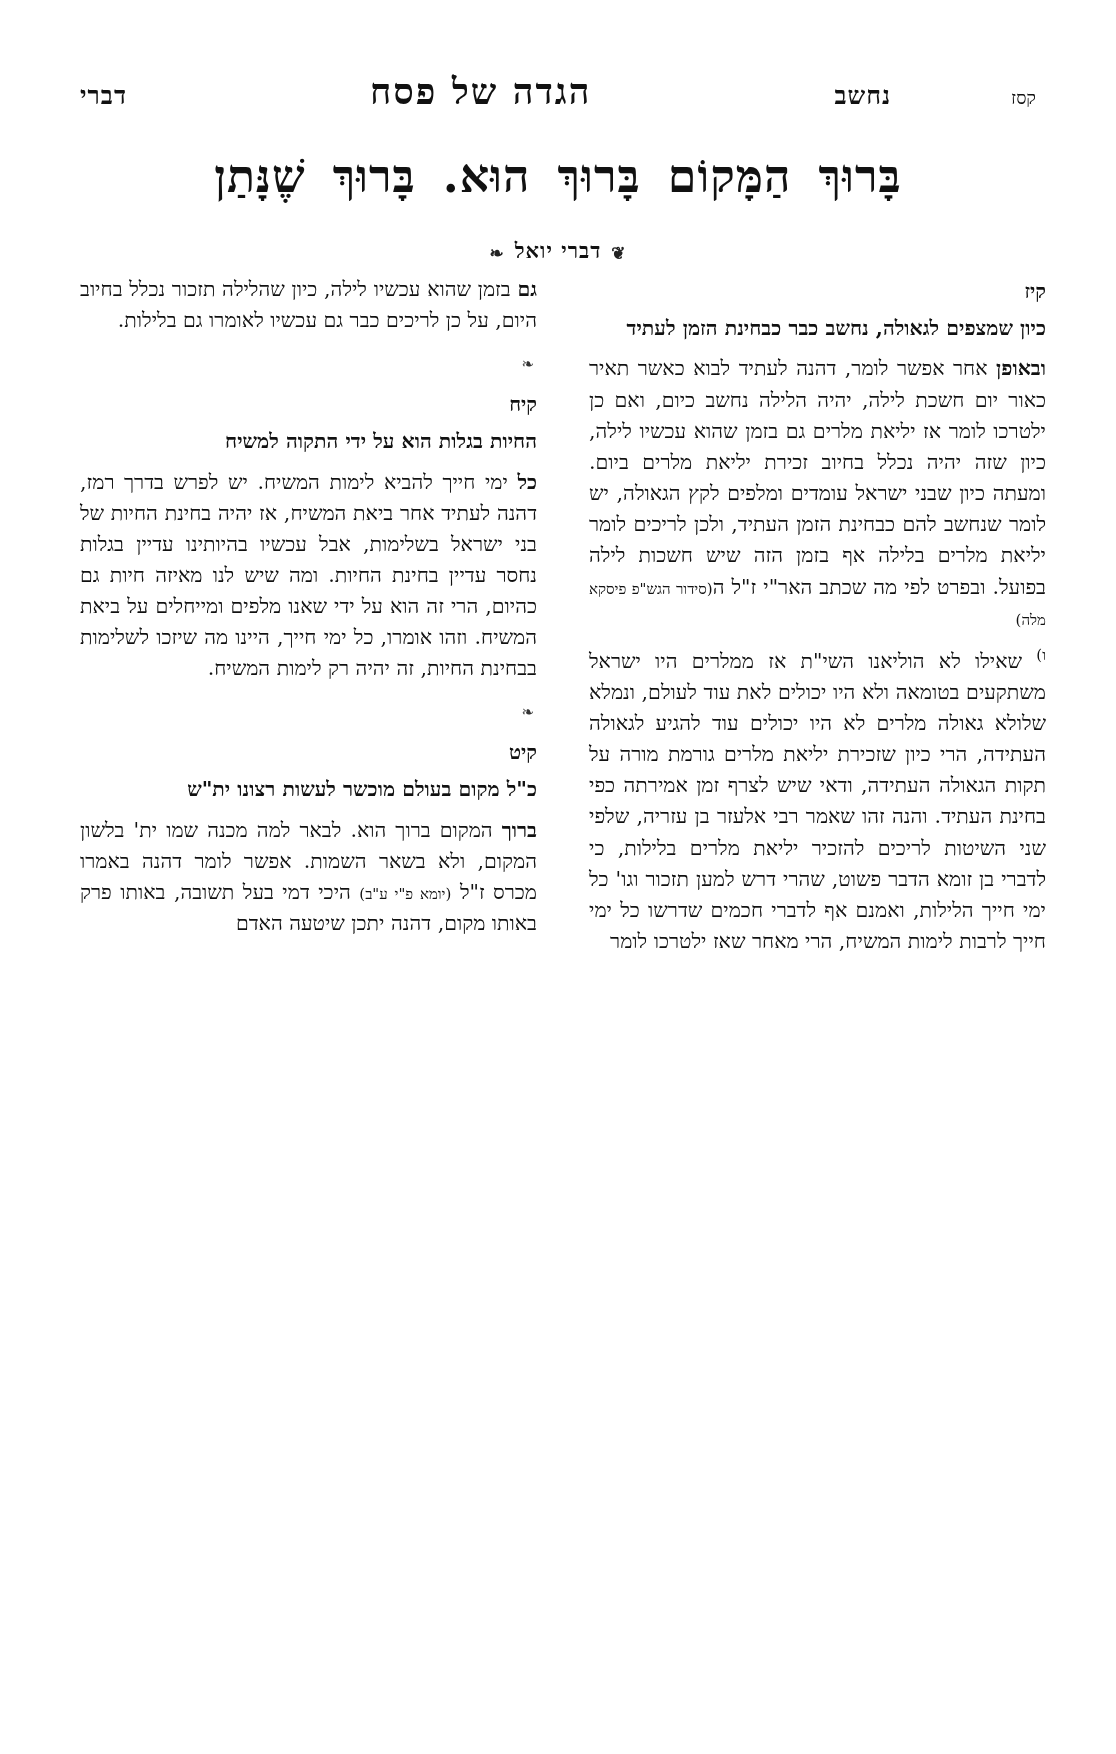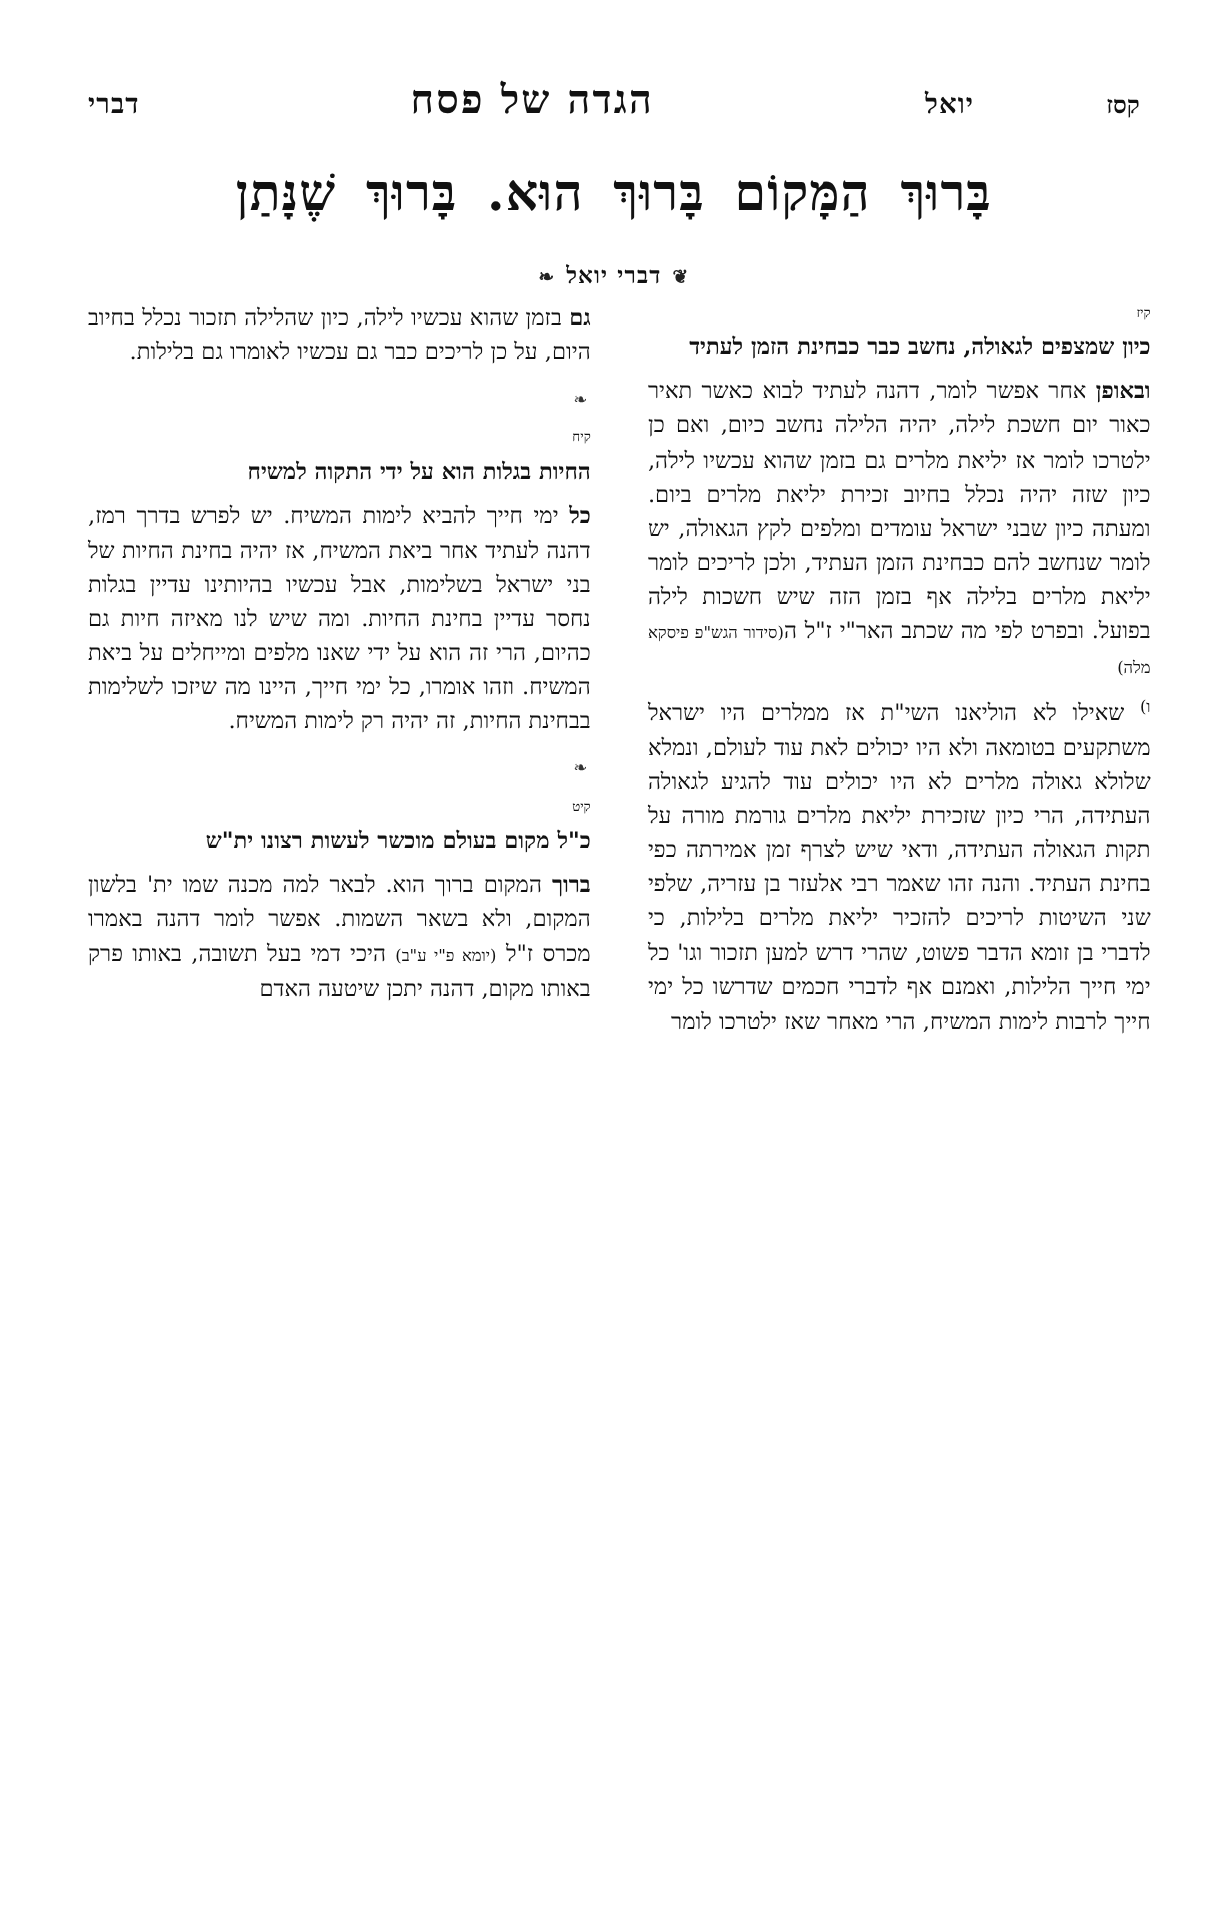--- a/index.html
+++ b/index.html
@@ -49,22 +49,22 @@
     white-space: nowrap;
     margin-top: 16px;
   }
   .header-left-group {
     display: flex;
     flex-direction: row-reverse;
     gap: 120px;
     align-items: baseline;
   }
   .folio {
-    font-size: 22px;
-    font-weight: 700;
+    font-size: 18px;
+    font-weight: 400;
     font-family: "DejaVu Serif", serif;
   }
 
   
   .big-passage {
     direction: rtl;
     text-align: center;
     font-family: "DejaVu Serif", serif;
     font-weight: 700;
     font-size: 46px;
@@ -110,22 +110,22 @@
     text-align: justify;
     text-align-last: right;
     font-family: "DejaVu Serif", serif;
     font-size: 20.5px;
     line-height: 1.52;
   }
   .col.left { text-align: justify; }
 
   .sec-num {
     text-align: center;
-    font-weight: 400;
-    font-size: 12px;
+    font-weight: 700;
+    font-size: 20px;
     margin: 2px 0 6px 0;
   }
   .sec-head {
     text-align: center;
     font-weight: 700;
     font-size: 20.5px;
     line-height: 1.5;
     margin-bottom: 10px;
   }
   .para {
@@ -154,21 +154,21 @@
 </style>
 </head>
 <body>
 
 <div class="page">
 
   <div class="header">
     <div class="header-side">דברי</div>
     <div class="header-center">הגדה של פסח</div>
     <div class="header-left-group">
-      <div class="header-side">יואל</div>
+      <div class="header-side">נחשב</div>
       <div class="folio">קסז</div>
     </div>
   </div>
 
   <div class="big-passage">
     <span class="ln">בָּרוּךְ הַמָּקוֹם בָּרוּךְ הוּא.  בָּרוּךְ שֶׁנָּתַן</span>
   </div>
 
   <div class="commentary-title">
     <span class="orn">❦</span><span>דברי יואל</span><span class="orn">❧</span>

